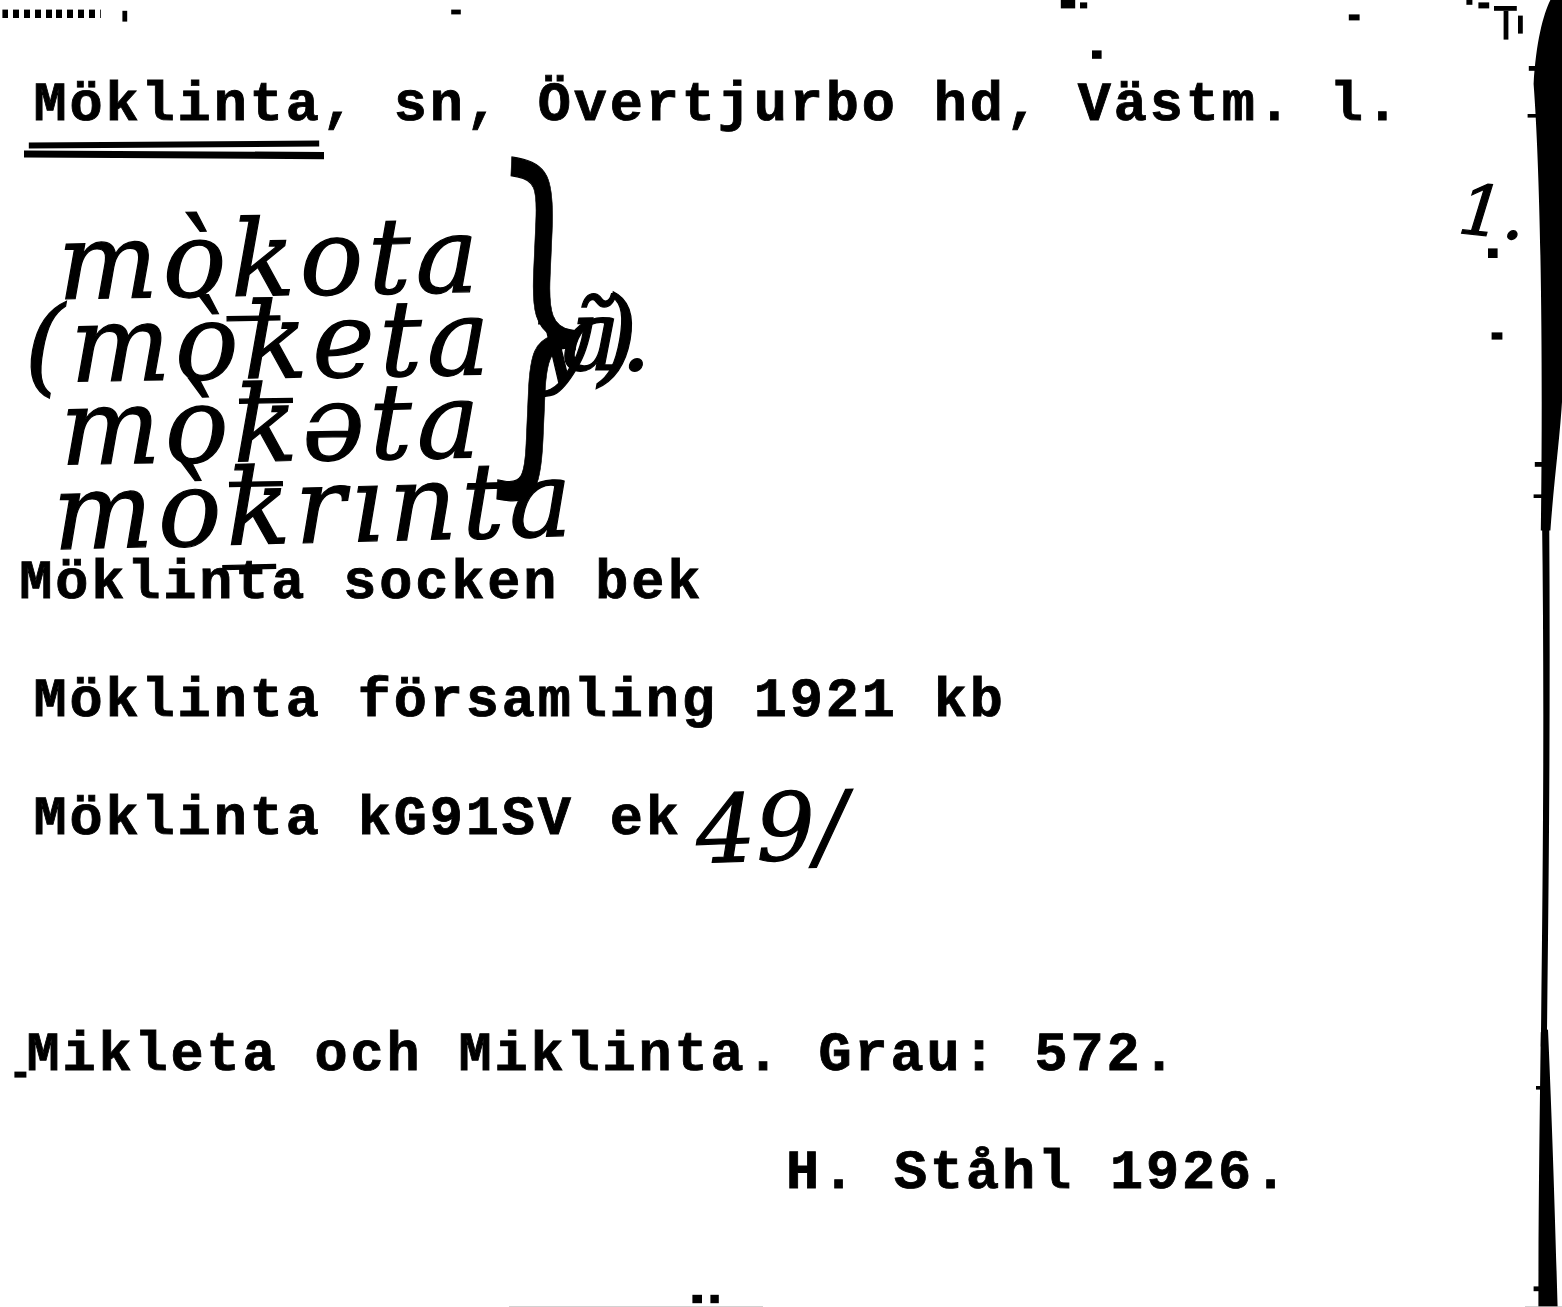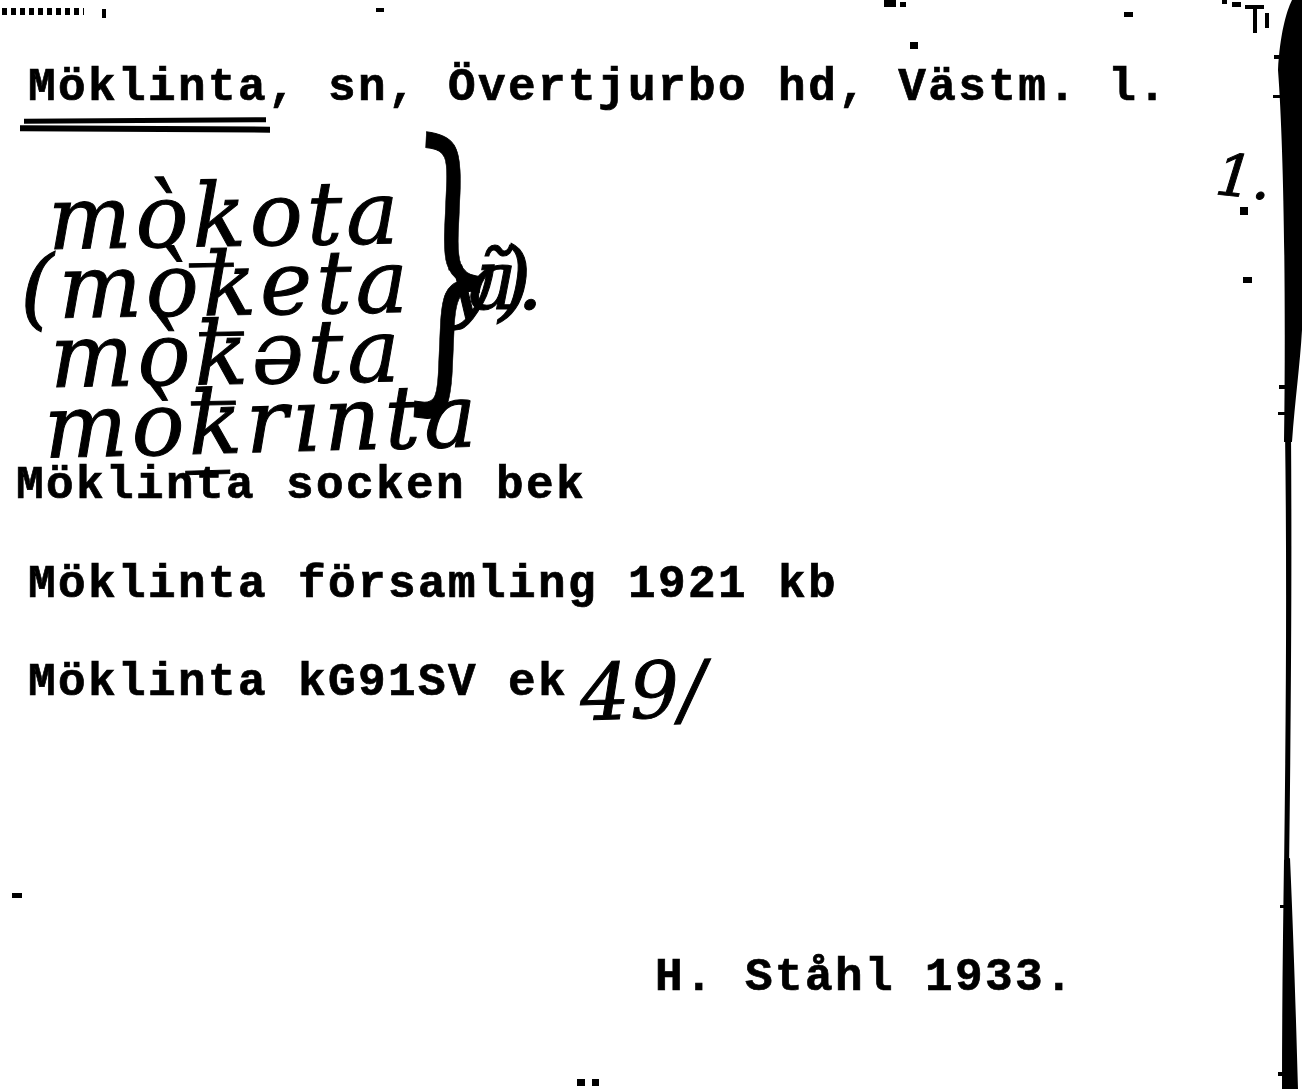--- a/index.html
+++ b/index.html
@@ -97,22 +97,23 @@
   <div class="hand hw-line hw2">(mòk̲eta y)</div>
   <div class="hand hw-line hw3">mòk̲əta</div>
   <div class="hand hw-line hw4">mòk̲rınta</div>
   <div class="brace">}</div>
   <div class="hand dialect-note">ã.</div>
 
   <div class="typed t-e0">Möklinta socken bek</div>
   <div class="typed t-e1">Möklinta församling 1921 kb</div>
   <div class="typed t-e2">Möklinta kG91SV ek</div>
   <div class="hand hand-ref">49/</div>
+  <div class="typed t-e4">Mikleta och Miklinta. Grau: 572.</div>
 
-  <div class="typed t-sig">H. Ståhl 1933.</div>
+  <div class="typed t-sig">H. Ståhl 1926.</div>
 
   <div class="noise n-dotrow"></div>
   <div class="noise n-d1"></div>
   <div class="noise n-d2"></div>
   <div class="noise n-d3"></div>
   <div class="noise n-d4"></div>
   <div class="noise n-d5"></div>
   <div class="noise n-d6"></div>
   <div class="noise n-c1"></div>
   <div class="noise n-c2"></div>

